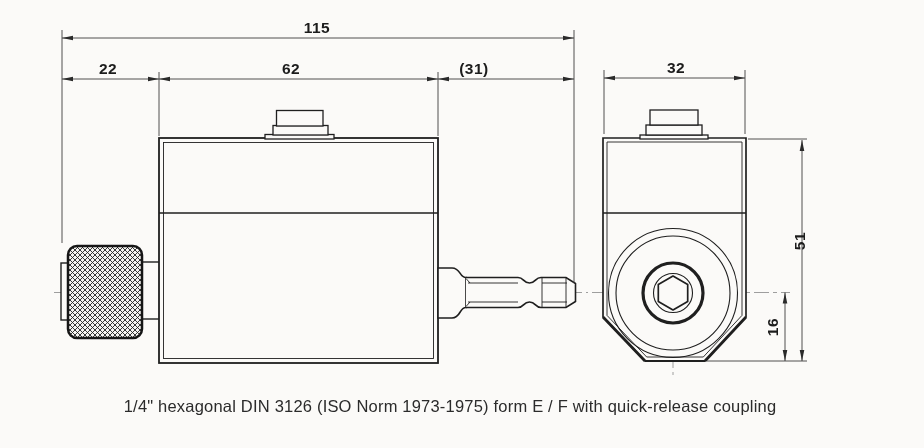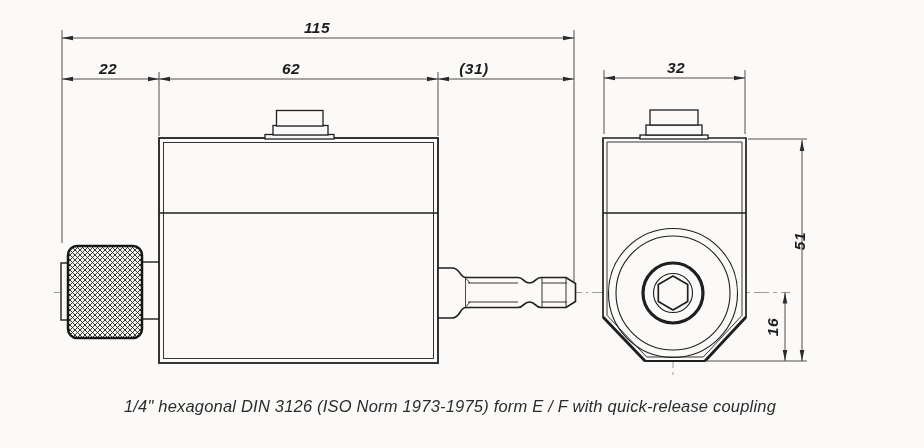--- a/index.html
+++ b/index.html
@@ -2,21 +2,21 @@
 <html><head>
 <meta charset="utf-8">
 <style>
   html,body{margin:0;padding:0;}
   body{
     width:924px;height:448px;
     background:#fbfaf8;
     font-family:"Liberation Sans", sans-serif;
     overflow:hidden;
   }
-  .stage{position:relative;width:924px;height:448px;font-style:italic;}
+  .stage{position:relative;width:924px;height:448px;}
   svg{display:block;}
   .dim-text{
     font-family:"Liberation Sans", sans-serif;
     font-size:15.5px;
     font-weight:600;
     fill:#1c1c1c;
     letter-spacing:.5px;
   }
   .caption-text{
     font-family:"Liberation Sans", sans-serif;

